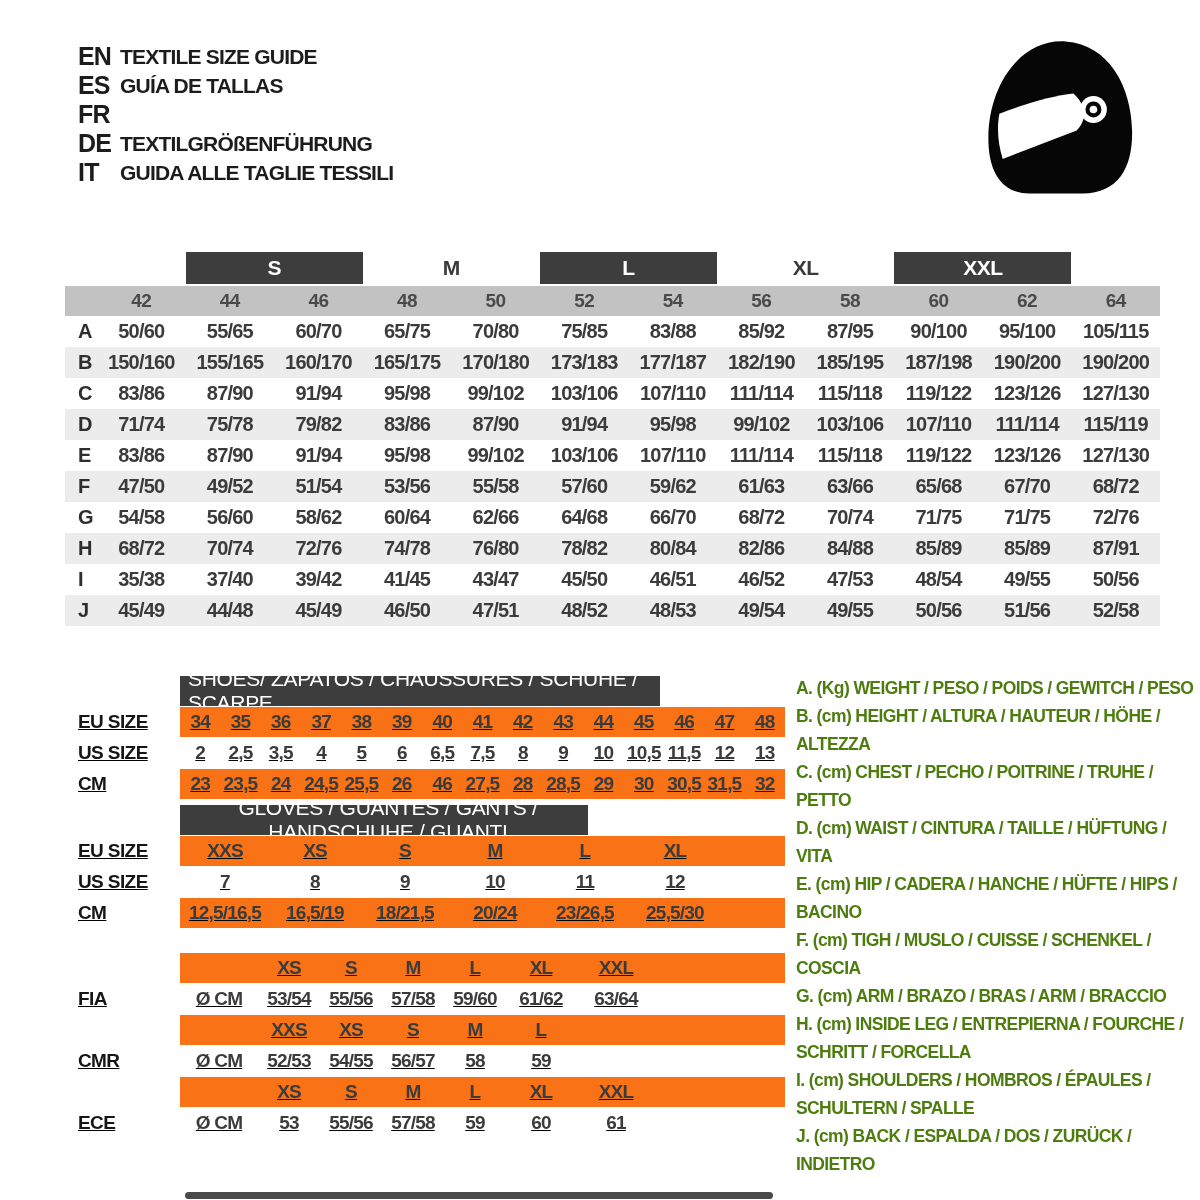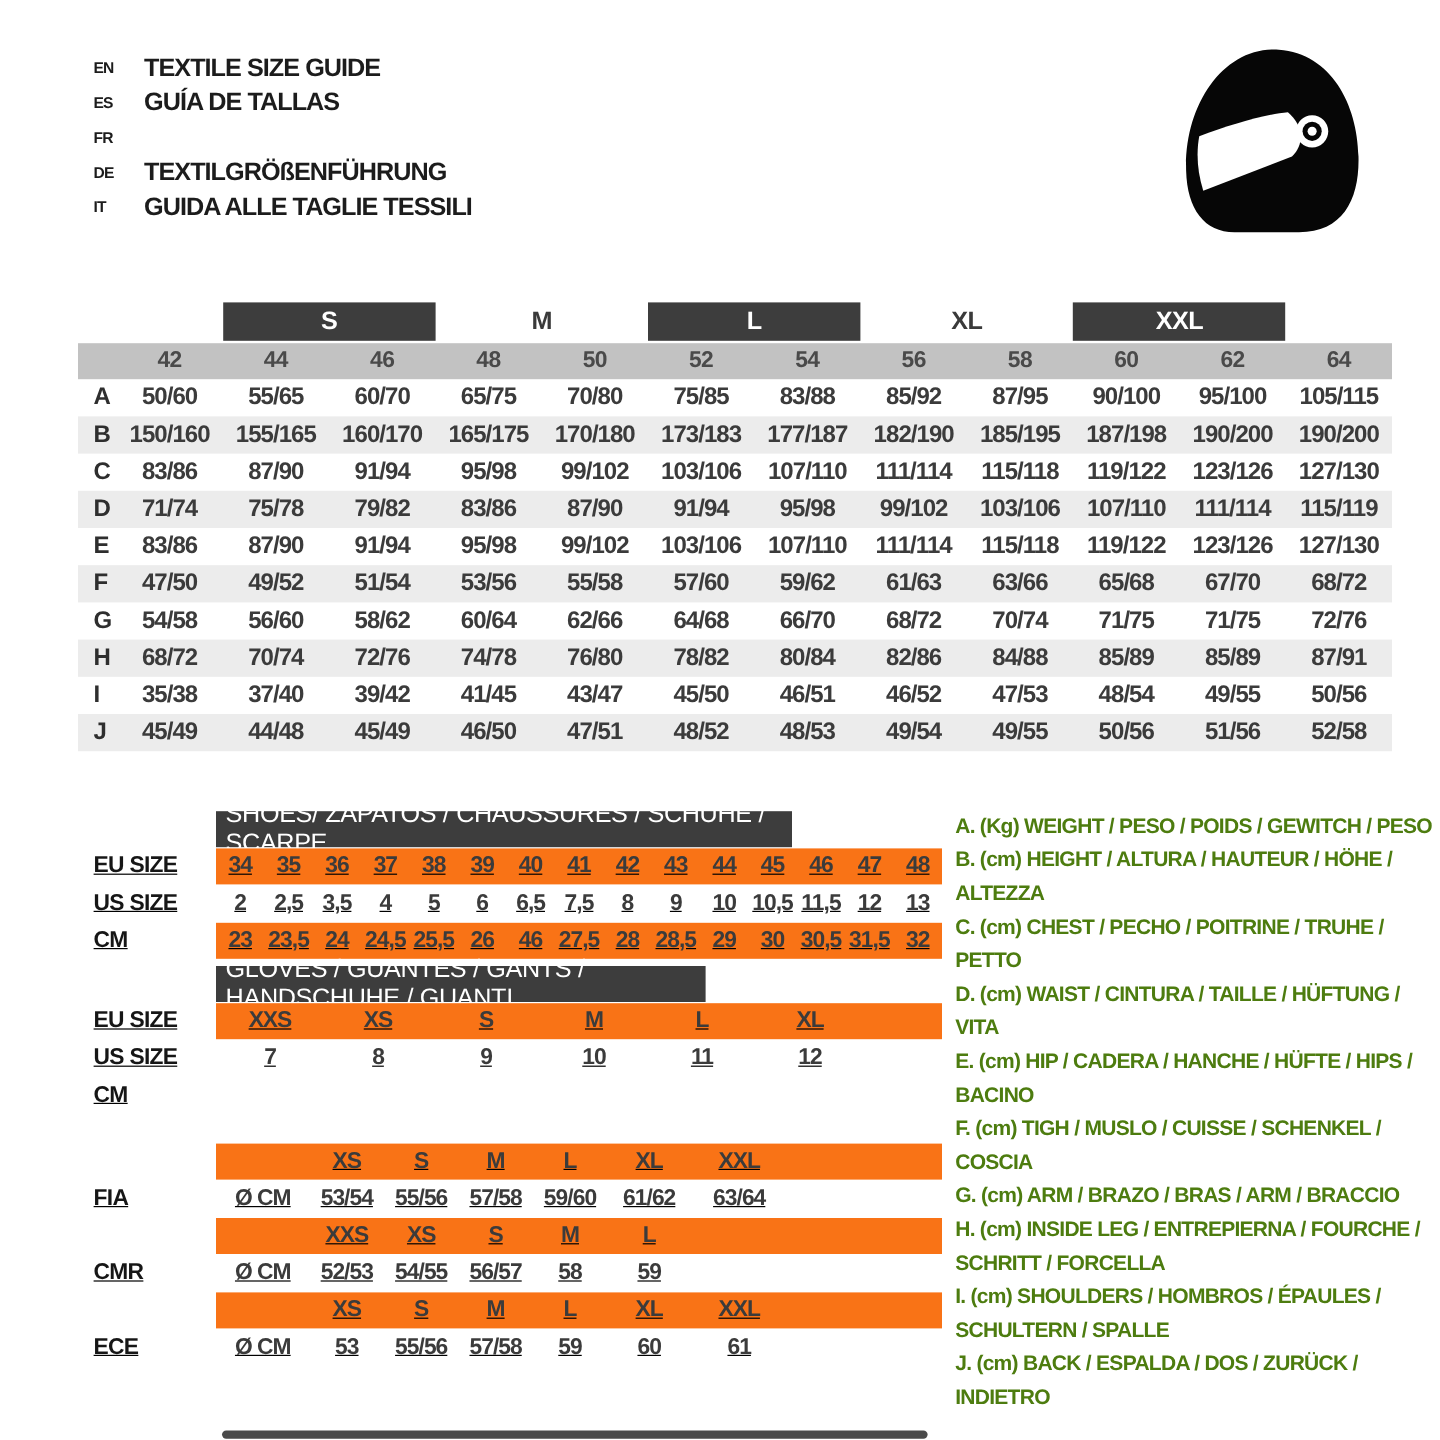--- a/index.html
+++ b/index.html
@@ -2,21 +2,21 @@
 <html><head>
 <meta charset="utf-8">
 <style>
   html,body{margin:0;padding:0;}
   body{font-family:"Liberation Sans", sans-serif; background:#fff;}
   #page{position:relative;width:1200px;height:1200px;background:#fff;overflow:hidden;}
 
   
   #lang-block{position:absolute;left:78px;top:42px;}
   .lang-row{display:flex;height:29px;align-items:center;color:#1c1c1c;}
-  .lang-code{width:42px;font-size:13px;font-weight:700;letter-spacing:-0.8px;}
+  .lang-code{width:42px;font-size:25px;font-weight:700;letter-spacing:-0.8px;}
   .lang-title{font-size:21px;font-weight:700;letter-spacing:-0.8px;}
 
   
   #helmet-logo{position:absolute;left:975px;top:28px;width:168px;height:178px;}
   #helmet-logo svg{width:100%;height:100%;}
 
   
   .tgrid{display:grid;grid-template-columns:32px repeat(12,1fr);align-items:center;justify-items:center;}
   #size-groups{position:absolute;left:65px;top:252px;width:1095px;height:32px;display:grid;grid-template-columns:32px repeat(12,1fr);}
   .size-group{display:flex;align-items:center;justify-content:center;font-size:21px;font-weight:700;letter-spacing:-0.5px;color:#3a3a3a;}
@@ -319,21 +319,21 @@
             <div>30</div>
             <div>30,5</div>
             <div>31,5</div>
             <div>32</div>
           </div>
         </div>
       </div>
   </div>
 
   <div id="gloves-section" class="section" style="top:805px;">
-    <div class="bar" style="margin-left:102px;width:408px;">GLOVES / GUANTES / GANTS / HANDSCHUHE / GUANTI</div>
+    <div class="bar" style="margin-left:102px;width:408px;text-align:center;">GLOVES / GUANTES / GANTS / HANDSCHUHE / GUANTI</div>
     <div class="rows-host">
         <div class="srow">
           <div class="slabel">EU SIZE</div>
           <div class="sband grid6 shaded">
             <div>XXS</div>
             <div>XS</div>
             <div>S</div>
             <div>M</div>
             <div>L</div>
             <div>XL</div>
@@ -345,20 +345,28 @@
             <div>7</div>
             <div>8</div>
             <div>9</div>
             <div>10</div>
             <div>11</div>
             <div>12</div>
           </div>
         </div>
         <div class="srow">
           <div class="slabel">CM</div>
+          <div class="sband grid6 shaded">
+            <div>12,5/16,5</div>
+            <div>16,5/19</div>
+            <div>18/21,5</div>
+            <div>20/24</div>
+            <div>23/26,5</div>
+            <div>25,5/30</div>
+          </div>
         </div>
       </div>
   </div>
 
   <div id="helmet-section" class="section" style="top:950px;">
     <div class="rows-host" style="margin-top:3px;">
         <div class="srow">
           <div class="slabel"></div>
           <div class="sband hgrid shaded">
             <div class="hc"></div>

